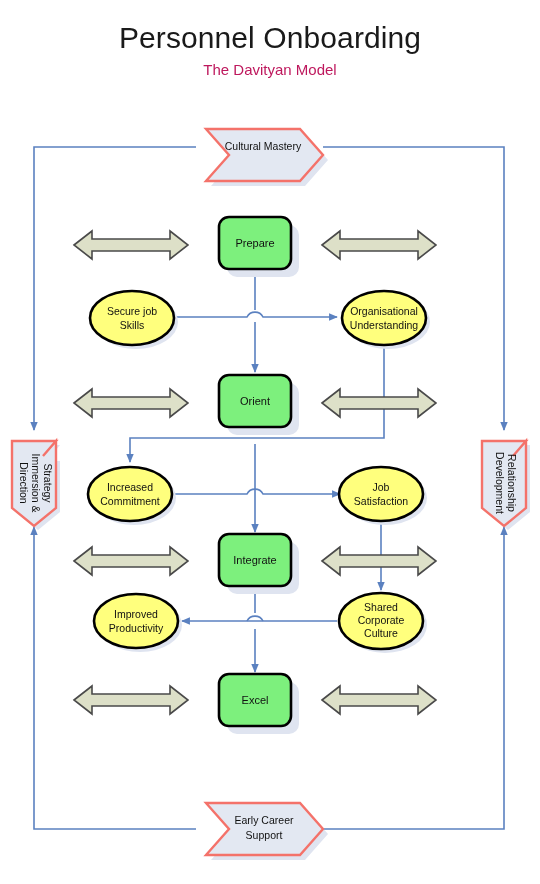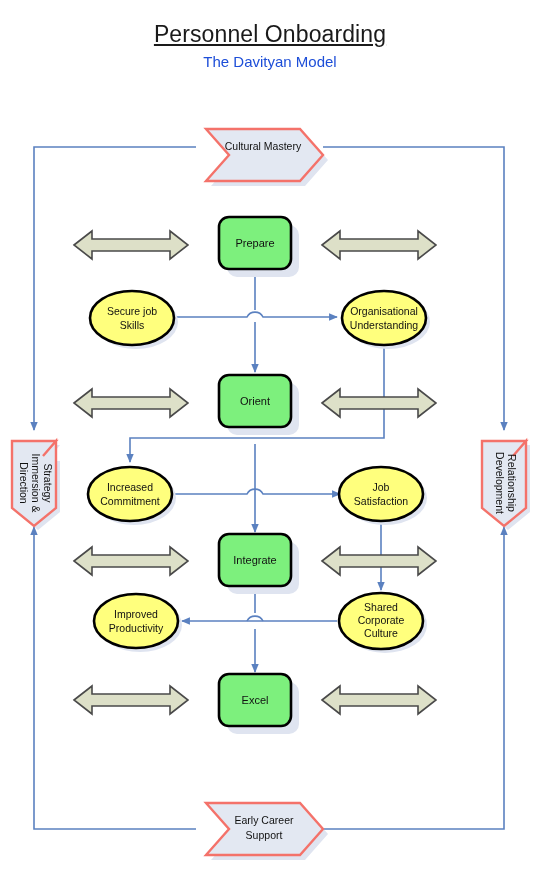--- a/index.html
+++ b/index.html
@@ -23,33 +23,32 @@
     position: absolute;
     top: 0;
     left: 0;
     width: 540px;
     text-align: center;
     pointer-events: none;
   }
   .main-title {
     margin: 0;
     padding-top: 22px;
-    font-size: 23px;
+    font-size: 30px;
     font-weight: normal;
     color: #1a1a1a;
     letter-spacing: 0.1px;
     line-height: 1.05;
-    text-decoration: underline;
   }
   .sub-title {
     margin: 0;
     padding-top: 7px;
     font-size: 15px;
     font-weight: normal;
-    color: #1d4ed8;
+    color: #be185d;
   }
   svg#canvas {
     position: absolute;
     top: 0;
     left: 0;
   }
   text {
     font-family: "Liberation Sans", sans-serif;
     fill: #111111;
   }

